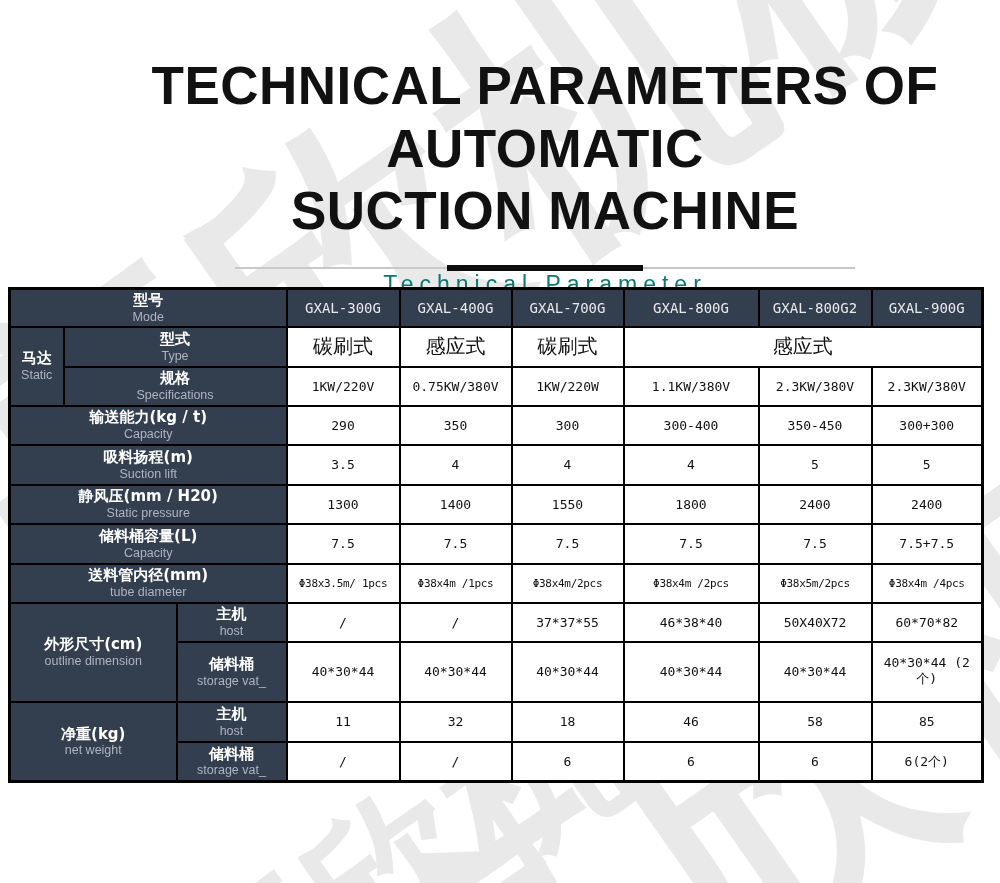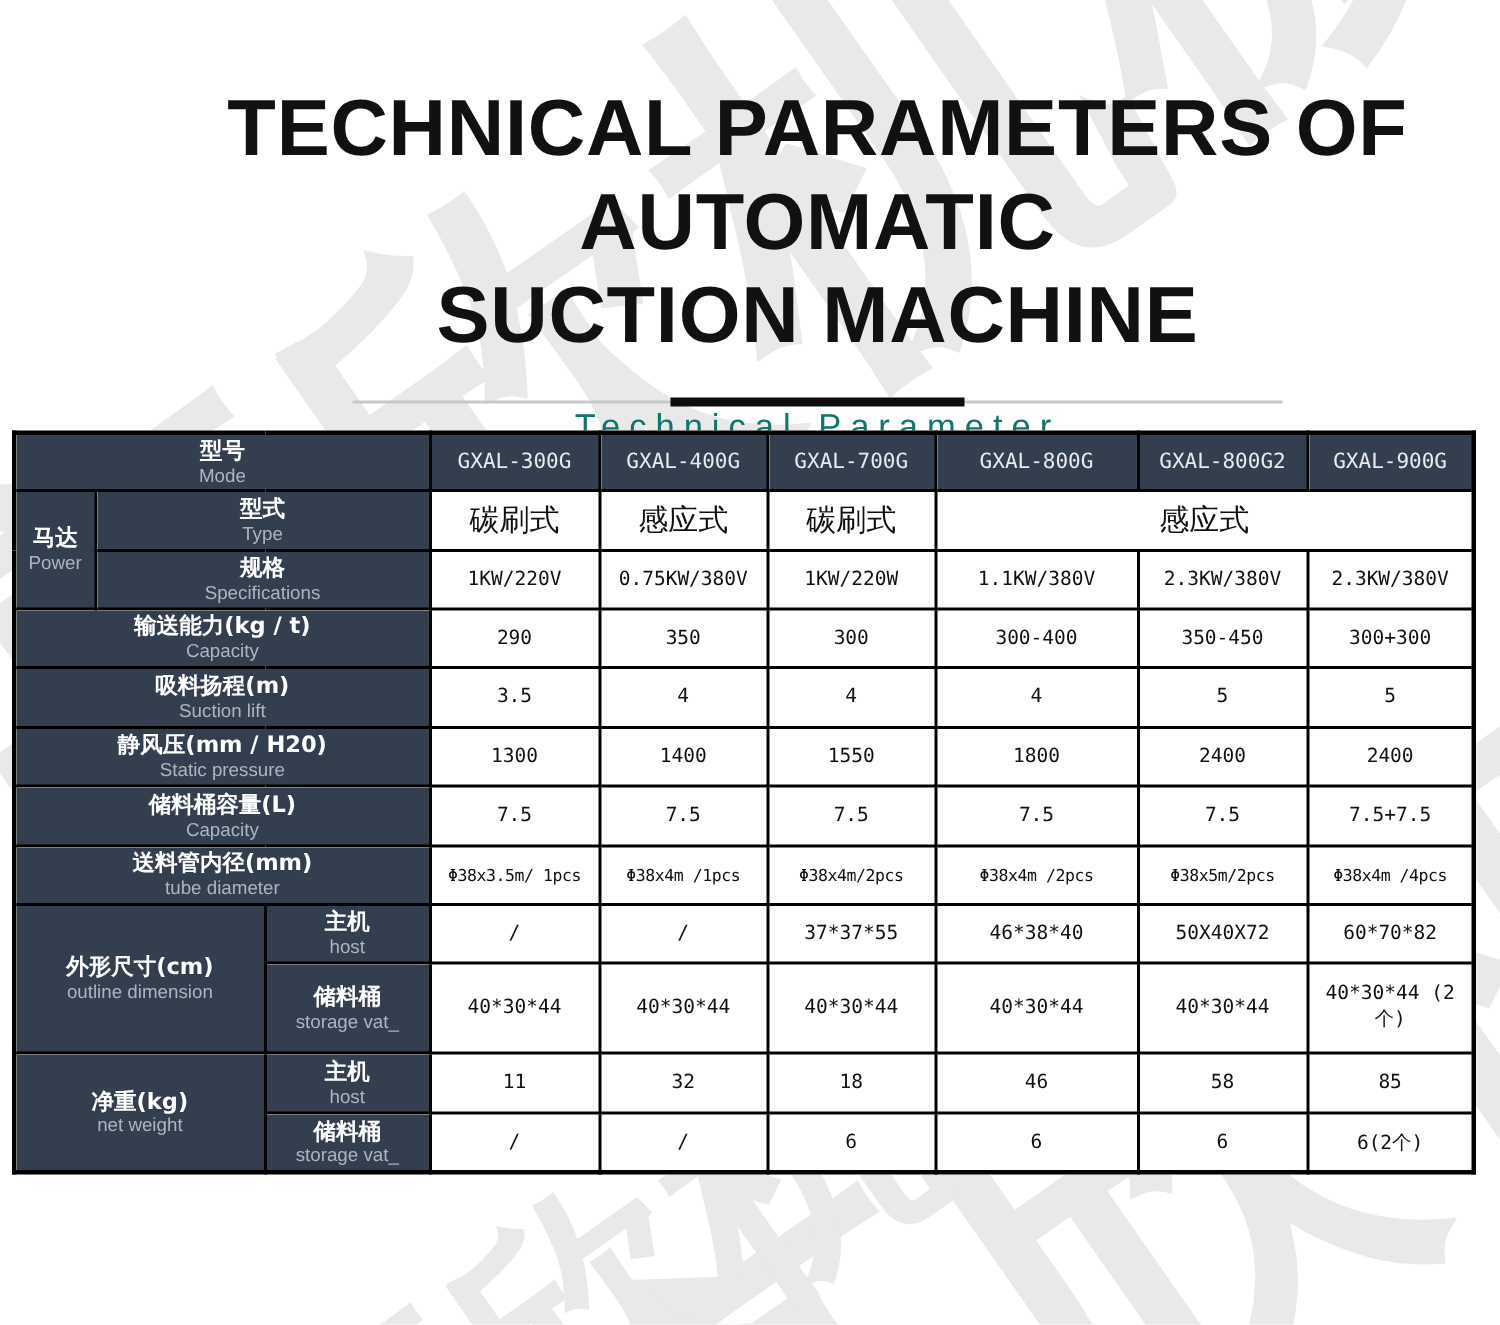--- a/index.html
+++ b/index.html
@@ -167,21 +167,21 @@
     <td class="model">GXAL-400G</td>
     <td class="model">GXAL-700G</td>
     <td class="model">GXAL-800G</td>
     <td class="model">GXAL-800G2</td>
     <td class="model">GXAL-900G</td>
   </tr>
 
   <tr class="r40">
     <td class="hd" rowspan="2">
       <div class="zh">马达</div>
-      <div class="en">Power</div>
+      <div class="en">Static</div>
     </td>
     <td class="hd" colspan="2">
       <div class="zh">型式</div>
       <div class="en">Type</div>
     </td>
     <td class="val cjk">碳刷式</td>
     <td class="val cjk">感应式</td>
     <td class="val cjk">碳刷式</td>
     <td class="val cjk" colspan="3">感应式</td>
   </tr>

